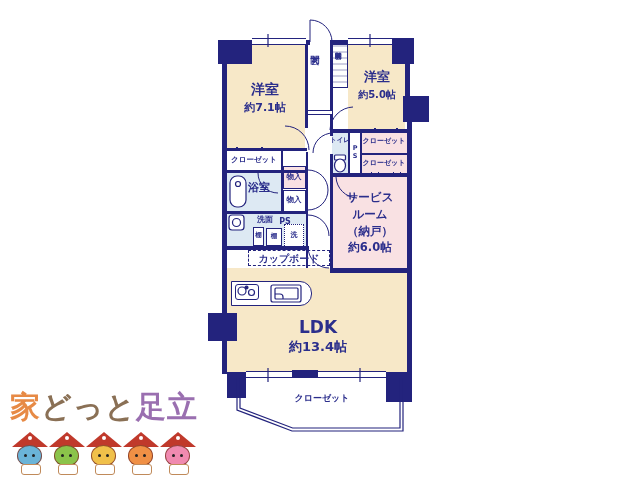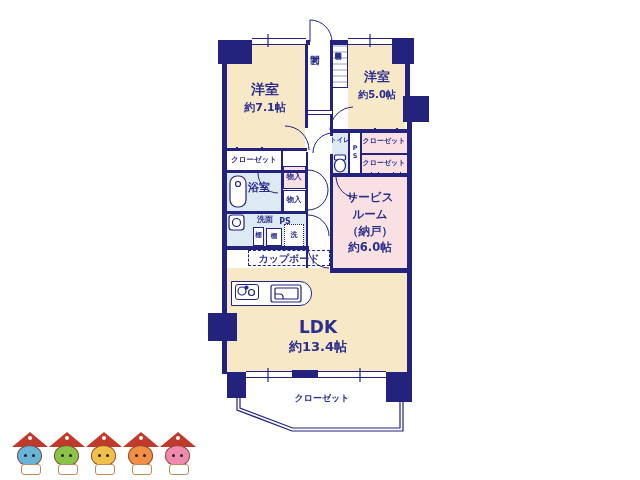--- a/index.html
+++ b/index.html
@@ -168,20 +168,23 @@
   <div class="lbl" style="left:318px;top:347px;font-size:13px">約13.4帖</div>
   <div class="lbl" style="left:322px;top:399px;font-size:9px">クローゼット</div>
   <div class="room svc" style="left:333px;top:177px;width:74px;height:91px">
     <div>サービス</div>
     <div>ルーム</div>
     <div>（納戸）</div>
     <div>約6.0帖</div>
   </div>
 
   <div id="logo">
+    <div id="logo-text">
+      <span style="color:#e78a45">家</span><span style="color:#8a7055">どっと</span><span style="color:#9a6fb0">足立</span>
+    </div>
     <div id="mascot-row">
         <div class="mascot">
           <i class="roof"></i>
           <i class="chim"></i>
           <i class="face" style="background:#6ab4d8"></i>
           <i class="mbody"></i>
         </div>
         <div class="mascot">
           <i class="roof"></i>
           <i class="chim"></i>

